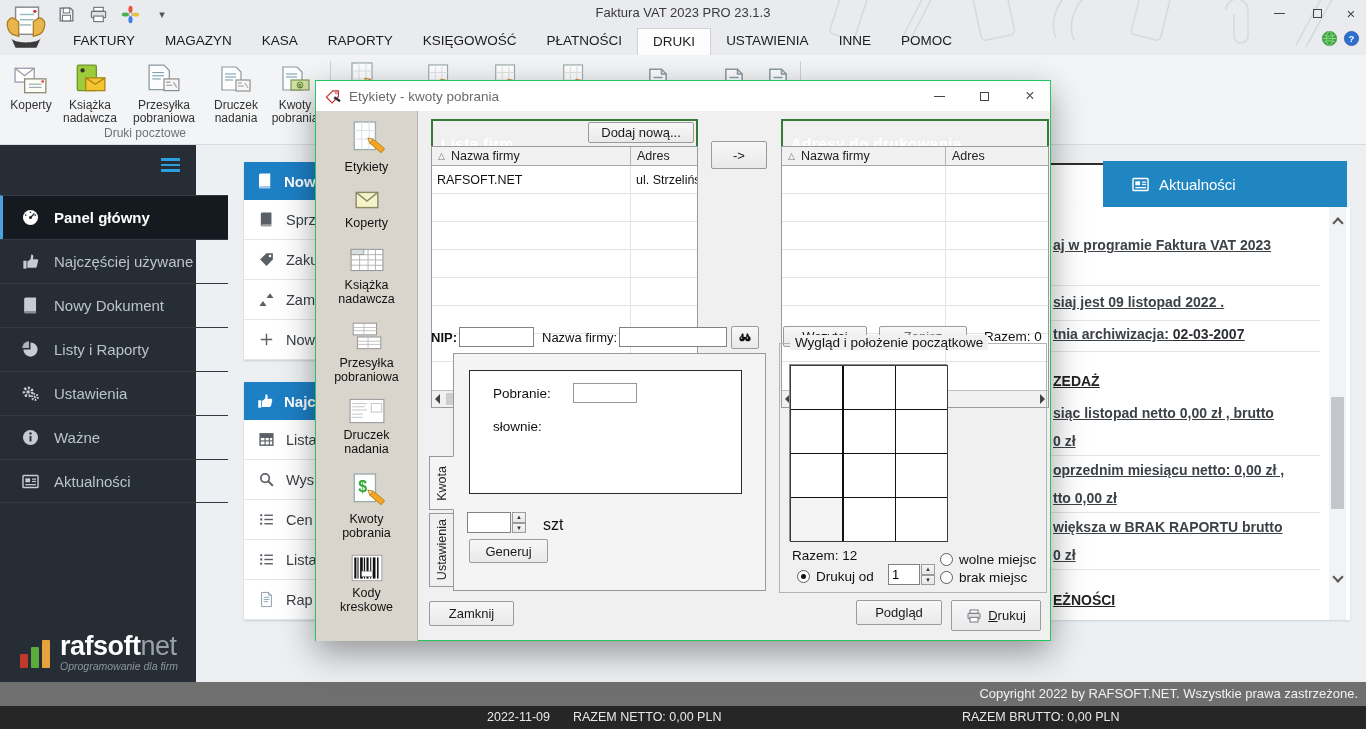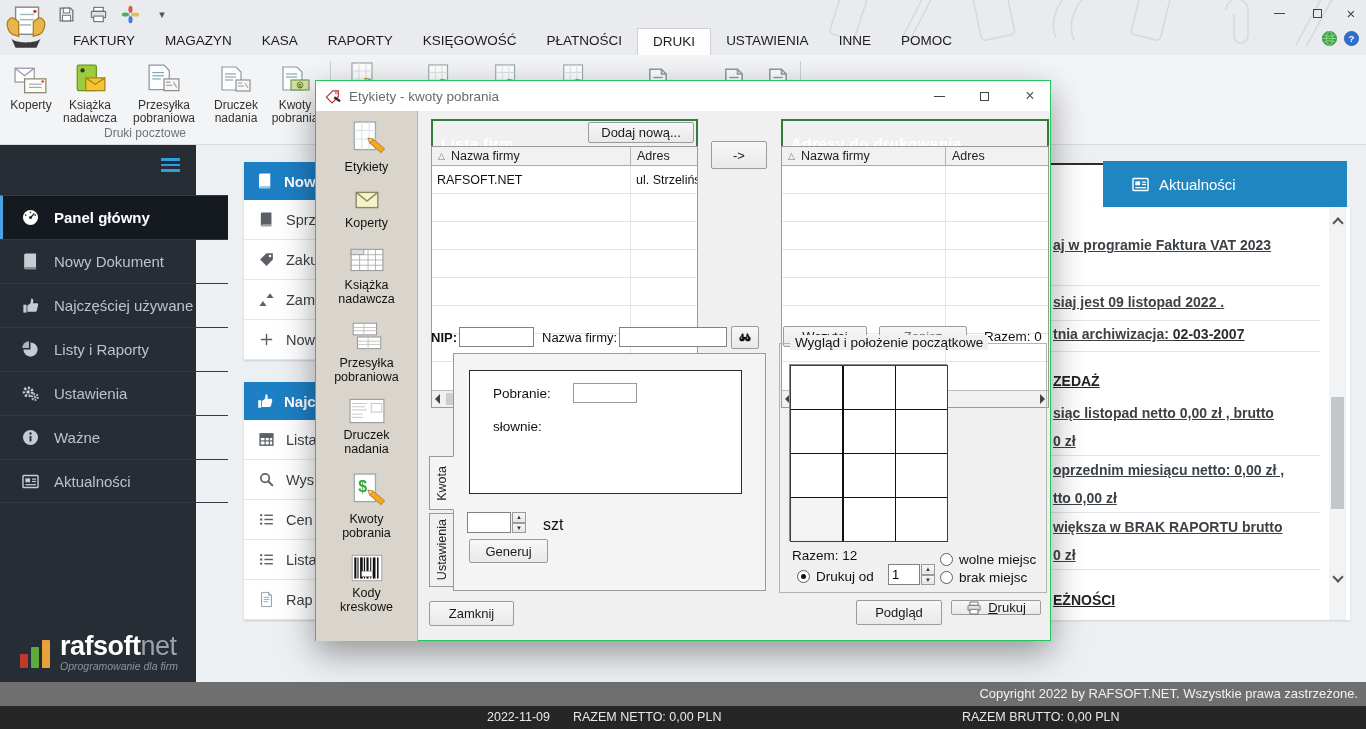--- a/index.html
+++ b/index.html
@@ -434,20 +434,21 @@
             <use href="#i-printer"></use>
           </svg>
         </span>
       <span class="qa-btn">
           <svg width="19" height="19">
             <use href="#i-star-color"></use>
           </svg>
         </span>
       <span class="qa-btn" style="color:#555;font-size:11px;">▾</span>
     </div>
+    <div class="win-title">Faktura VAT 2023 PRO 23.1.3</div>
     <div class="win-ctl" style="left:1262px">
         <span class="minus-glyph"></span>
       </div>
     <div class="win-ctl" style="left:1300px">
         <span class="sq-glyph"></span>
       </div>
     <div class="win-ctl" style="left:1334px">×</div>
     <div class="tip-icons">
       <span><svg width="17" height="17">
             <use href="#i-globe"></use>
@@ -575,29 +576,29 @@
       </div>
     <div class="side-menu">
       <div class="side-item active">
         <svg class="sic">
             <use href="#i-gauge"></use>
           </svg>
         <span>Panel główny</span>
       </div>
       <div class="side-item">
         <svg class="sic">
-            <use href="#i-book"></use>
-          </svg>
-        <span>Nowy Dokument</span>
+            <use href="#i-thumb"></use>
+          </svg>
+        <span>Najczęściej używane</span>
       </div>
       <div class="side-item">
         <svg class="sic">
-            <use href="#i-thumb"></use>
-          </svg>
-        <span>Najczęściej używane</span>
+            <use href="#i-book"></use>
+          </svg>
+        <span>Nowy Dokument</span>
       </div>
       <div class="side-item">
         <svg class="sic">
             <use href="#i-pie"></use>
           </svg>
         <span>Listy i Raporty</span>
       </div>
       <div class="side-item">
         <svg class="sic">
             <use href="#i-gears"></use>
@@ -993,21 +994,21 @@
       <span class="abs" style="left:160px;top:206px">
         <span class="radio"></span><span class="rlbl">wolne miejsc</span>
       </span>
       <span class="abs" style="left:160px;top:224px">
         <span class="radio"></span><span class="rlbl">brak miejsc</span>
       </span>
     </div>
 
     <button class="btn ak abs" style="left:113px;top:520px;width:85px;height:25px">Zamknij</button>
     <button class="btn ak abs" style="left:540px;top:519px;width:86px;height:25px">Podgląd</button>
-    <button class="btn abs" style="left:635px;top:519px;width:90px;height:15px;gap:6px">
+    <button class="btn abs" style="left:635px;top:519px;width:90px;height:31px;gap:6px">
       <svg width="16" height="16">
           <use href="#i-printer"></use>
         </svg>
       <span class="ak">Drukuj</span>
     </button>
   </div>
 
 </div>
 
 </body></html>

